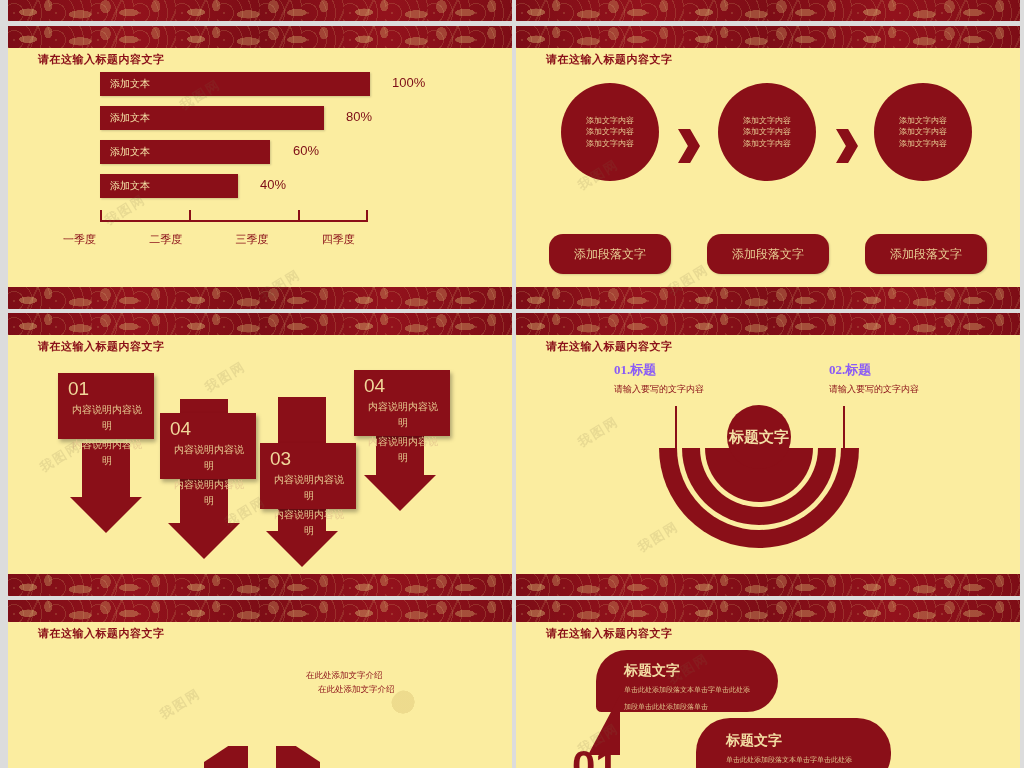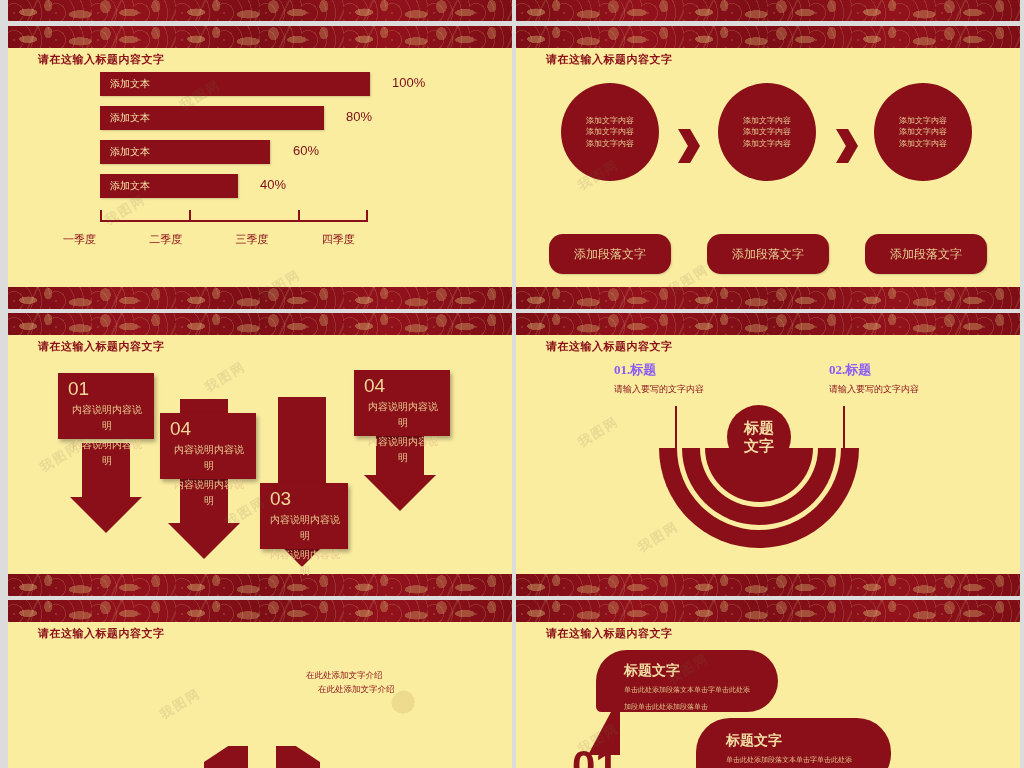--- a/index.html
+++ b/index.html
@@ -112,21 +112,21 @@
   .sc-sub  { position:absolute; font-size:9px; color:#8a0f18; }
   .sc-line { position:absolute; width:1.5px; background:#8a0f18; }
   .half {
     position:absolute; background:#8a0f18;
     border-bottom-left-radius:999px; border-bottom-right-radius:999px;
   }
   .half.cut { background:#fbeda0; }
   .sc-center {
     position:absolute; width:64px; height:64px; border-radius:50%;
     background:#8a0f18; color:#f3dda3;
-    display:flex; flex-direction:column; align-items:center; justify-content:center;
+    display:flex; flex-direction:row; align-items:center; justify-content:center;
     font-size:15px; font-weight:bold; line-height:1.2; z-index:5;
   }
 
   
   .s5-circle {
     position:absolute; width:72px; height:72px; border-radius:50%;
     background:#8a0f18; color:#f0d79c; font-size:13px; font-weight:bold;
     display:flex; align-items:center; justify-content:center; z-index:4;
   }
   .s5-note { position:absolute; font-size:8.5px; color:#8a0f18; line-height:1.7; }
@@ -272,21 +272,21 @@
     <div class="dn-arrow" style="left:172px;top:86px;width:48px;height:130px;"></div>
     <div class="dn-arrow" style="left:160px;top:210px;width:72px;height:36px;clip-path:polygon(0 0,100% 0,50% 100%);"></div>
     <div class="arrow-card" style="left:152px;top:100px;width:96px;height:66px;">
       <div class="num">04</div>
       <div class="txt">内容说明内容说明</div>
       <div class="txt">内容说明内容说明</div>
     </div>
 
     <div class="dn-arrow" style="left:270px;top:84px;width:48px;height:140px;"></div>
     <div class="dn-arrow" style="left:258px;top:218px;width:72px;height:36px;clip-path:polygon(0 0,100% 0,50% 100%);"></div>
-    <div class="arrow-card" style="left:252px;top:130px;width:88px;height:66px;margin-top:40px;">
+    <div class="arrow-card" style="left:252px;top:130px;width:96px;height:66px;">
       <div class="num">03</div>
       <div class="txt">内容说明内容说明</div>
       <div class="txt">内容说明内容说明</div>
     </div>
 
     <div class="dn-arrow" style="left:368px;top:120px;width:48px;height:48px;"></div>
     <div class="dn-arrow" style="left:356px;top:162px;width:72px;height:36px;clip-path:polygon(0 0,100% 0,50% 100%);"></div>
     <div class="arrow-card" style="left:346px;top:57px;width:96px;height:66px;">
       <div class="num">04</div>
       <div class="txt">内容说明内容说明</div>

